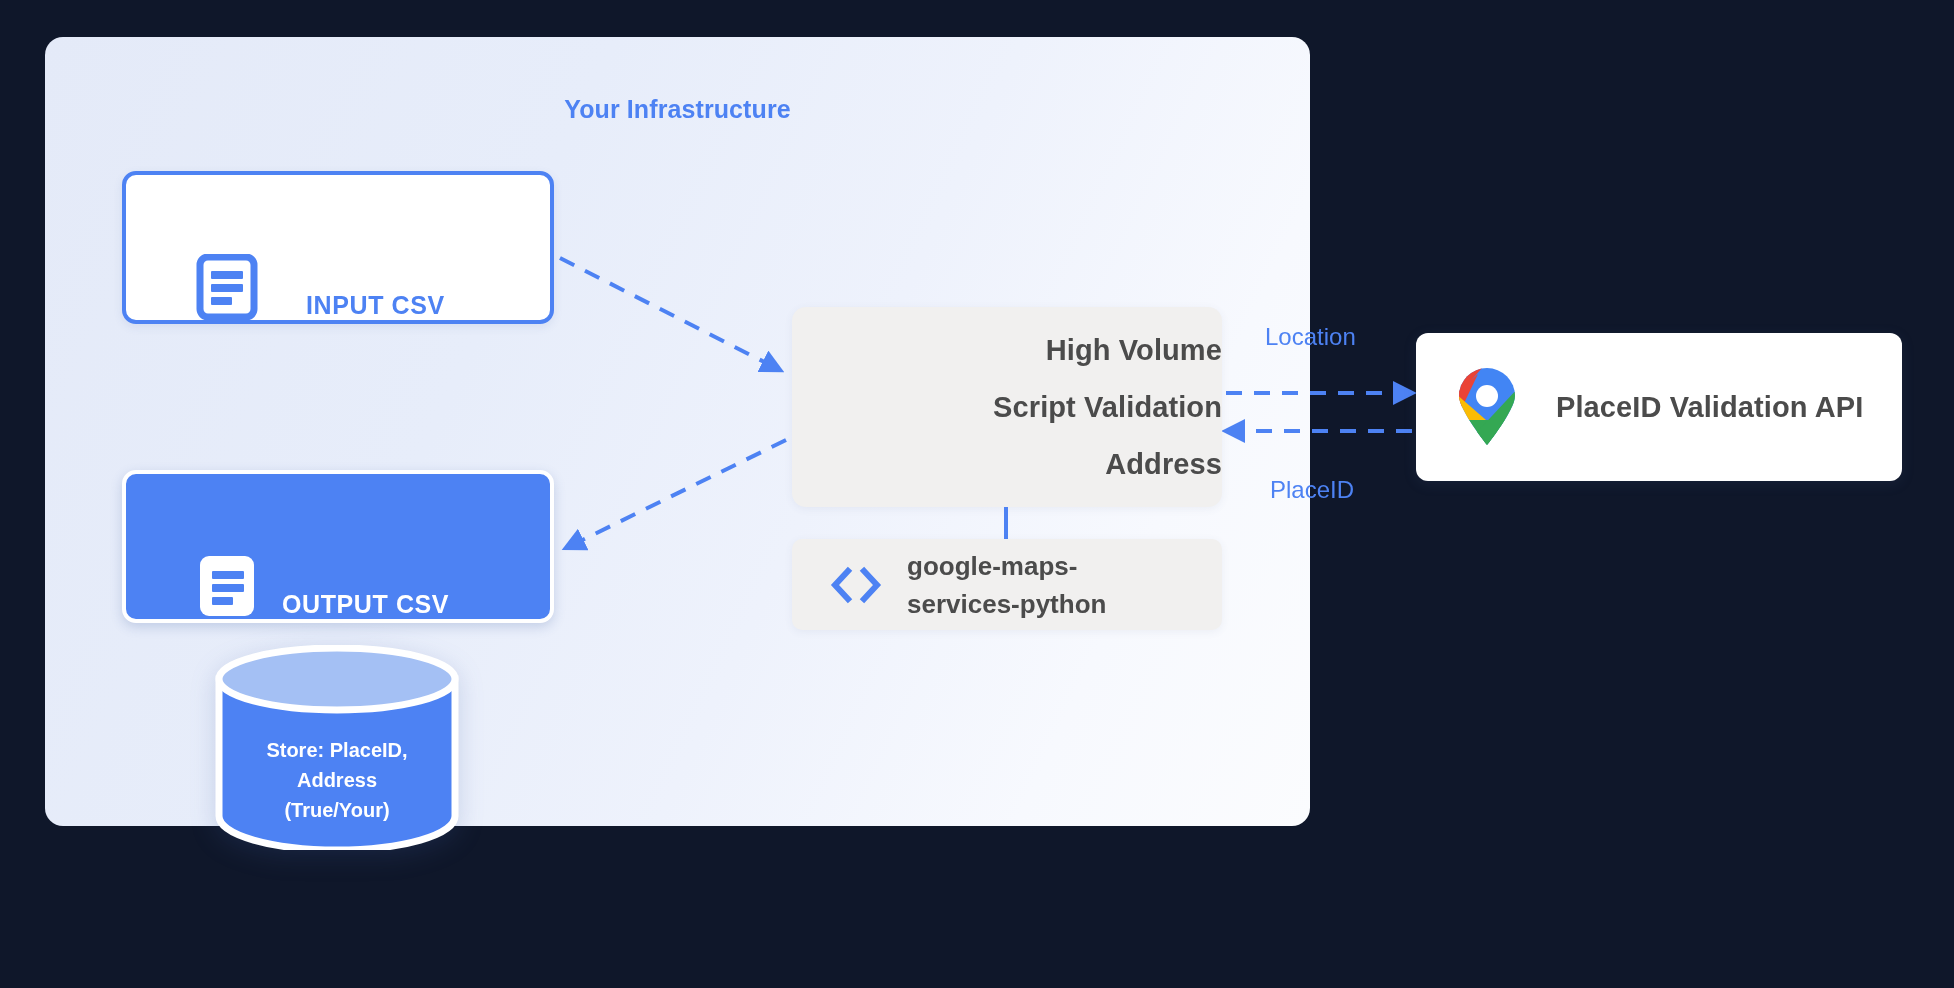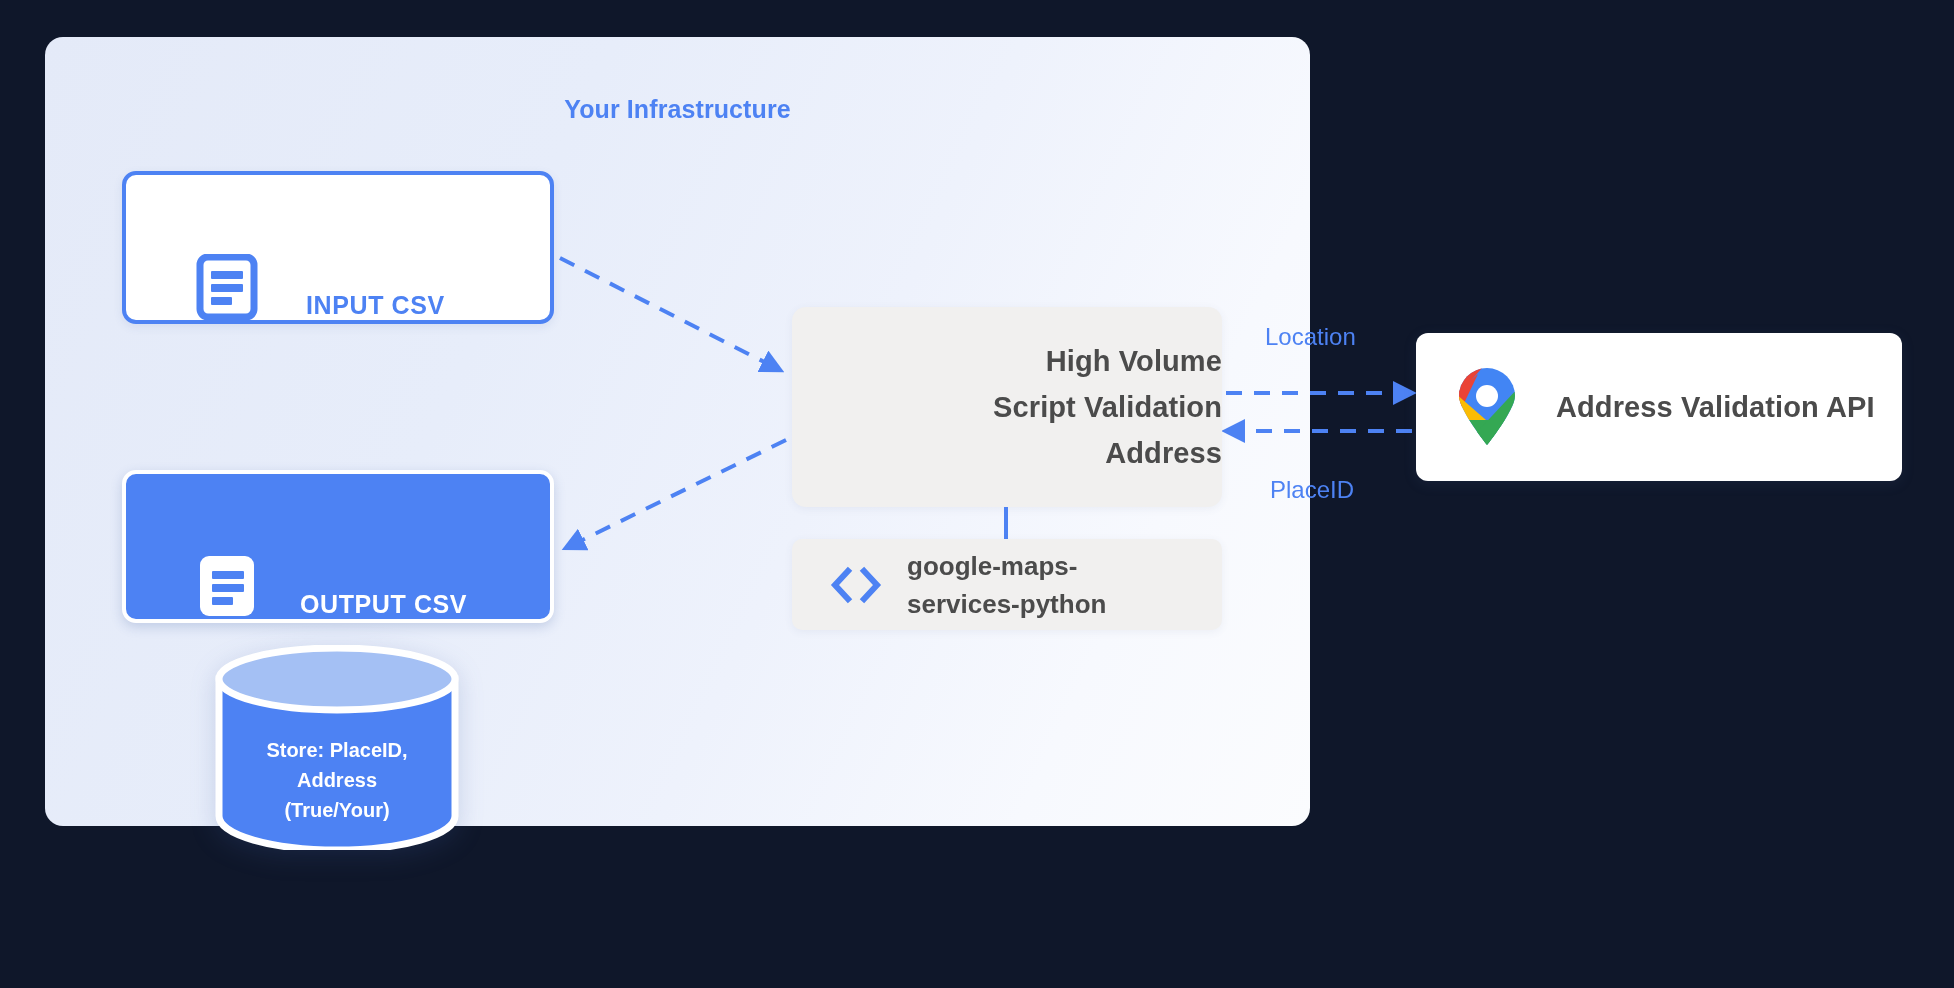--- a/index.html
+++ b/index.html
@@ -75,21 +75,21 @@
     left: 122px;
     top: 470px;
     width: 432px;
     height: 153px;
     background: #4d82f3;
     border: 4px solid #ffffff;
     border-radius: 14px;
     box-shadow: 0 4px 12px rgba(60, 90, 160, 0.22);
   }
   .output-csv .card-label {
-    margin-left: 40px;
+    margin-left: 22px;
     font-size: 25px;
     font-weight: bold;
     color: #ffffff;
     letter-spacing: 0.6px;
   }
   .output-csv .doc-icon { margin-left: 68px; }
 
   
   .doc-icon { width: 66px; height: 66px; flex: 0 0 auto; }
 
@@ -97,20 +97,21 @@
   .script-box {
     left: 792px;
     top: 307px;
     width: 430px;
     height: 200px;
     background: #f1f0ef;
     border-radius: 14px;
     flex-direction: column;
     justify-content: center;
     box-shadow: 0 2px 8px rgba(70, 90, 130, 0.07);
+    gap: 11px;
   }
   .script-line {
     font-size: 29px;
     font-weight: bold;
     color: #4b4b4b;
     line-height: 46px;
     text-align: center;
     letter-spacing: 0.1px;
   }
 
@@ -286,21 +287,21 @@
       <g clip-path="url(#pinclip)">
         <rect x="0" y="0" width="62" height="78" fill="#4285f4"></rect>
         <path d="M0 0 L26 0 L0 30 Z" fill="#ea4335"></path>
         <path d="M0 26 L22 6 L0 52 Z" fill="#ea4335"></path>
         <path d="M0 26 L30 52 L0 52 Z" fill="#fbbc04"></path>
         <path d="M0 52 L62 52 L62 78 L0 78 Z" fill="#34a853"></path>
         <path d="M62 20 L62 78 L8 78 Z" fill="#34a853"></path>
       </g>
       <circle cx="31" cy="28" r="11" fill="#ffffff"></circle>
     </svg>
-    <span class="api-label">Address Validation API</span>
+    <span class="api-label">PlaceID Validation API</span>
   </div>
 
   <div class="edge-label label-location">Location</div>
   <div class="edge-label label-placeid">PlaceID</div>
 
   <svg class="db-cylinder" viewBox="0 0 248 205">
     <path d="M6 34 L6 171 A118 34 0 0 0 242 171 L242 34 Z" fill="#4d82f3" stroke="#ffffff" stroke-width="7"></path>
     <ellipse cx="124" cy="34" rx="118" ry="31" fill="#a4c0f4" stroke="#ffffff" stroke-width="7"></ellipse>
   </svg>
   <div class="db-text">

